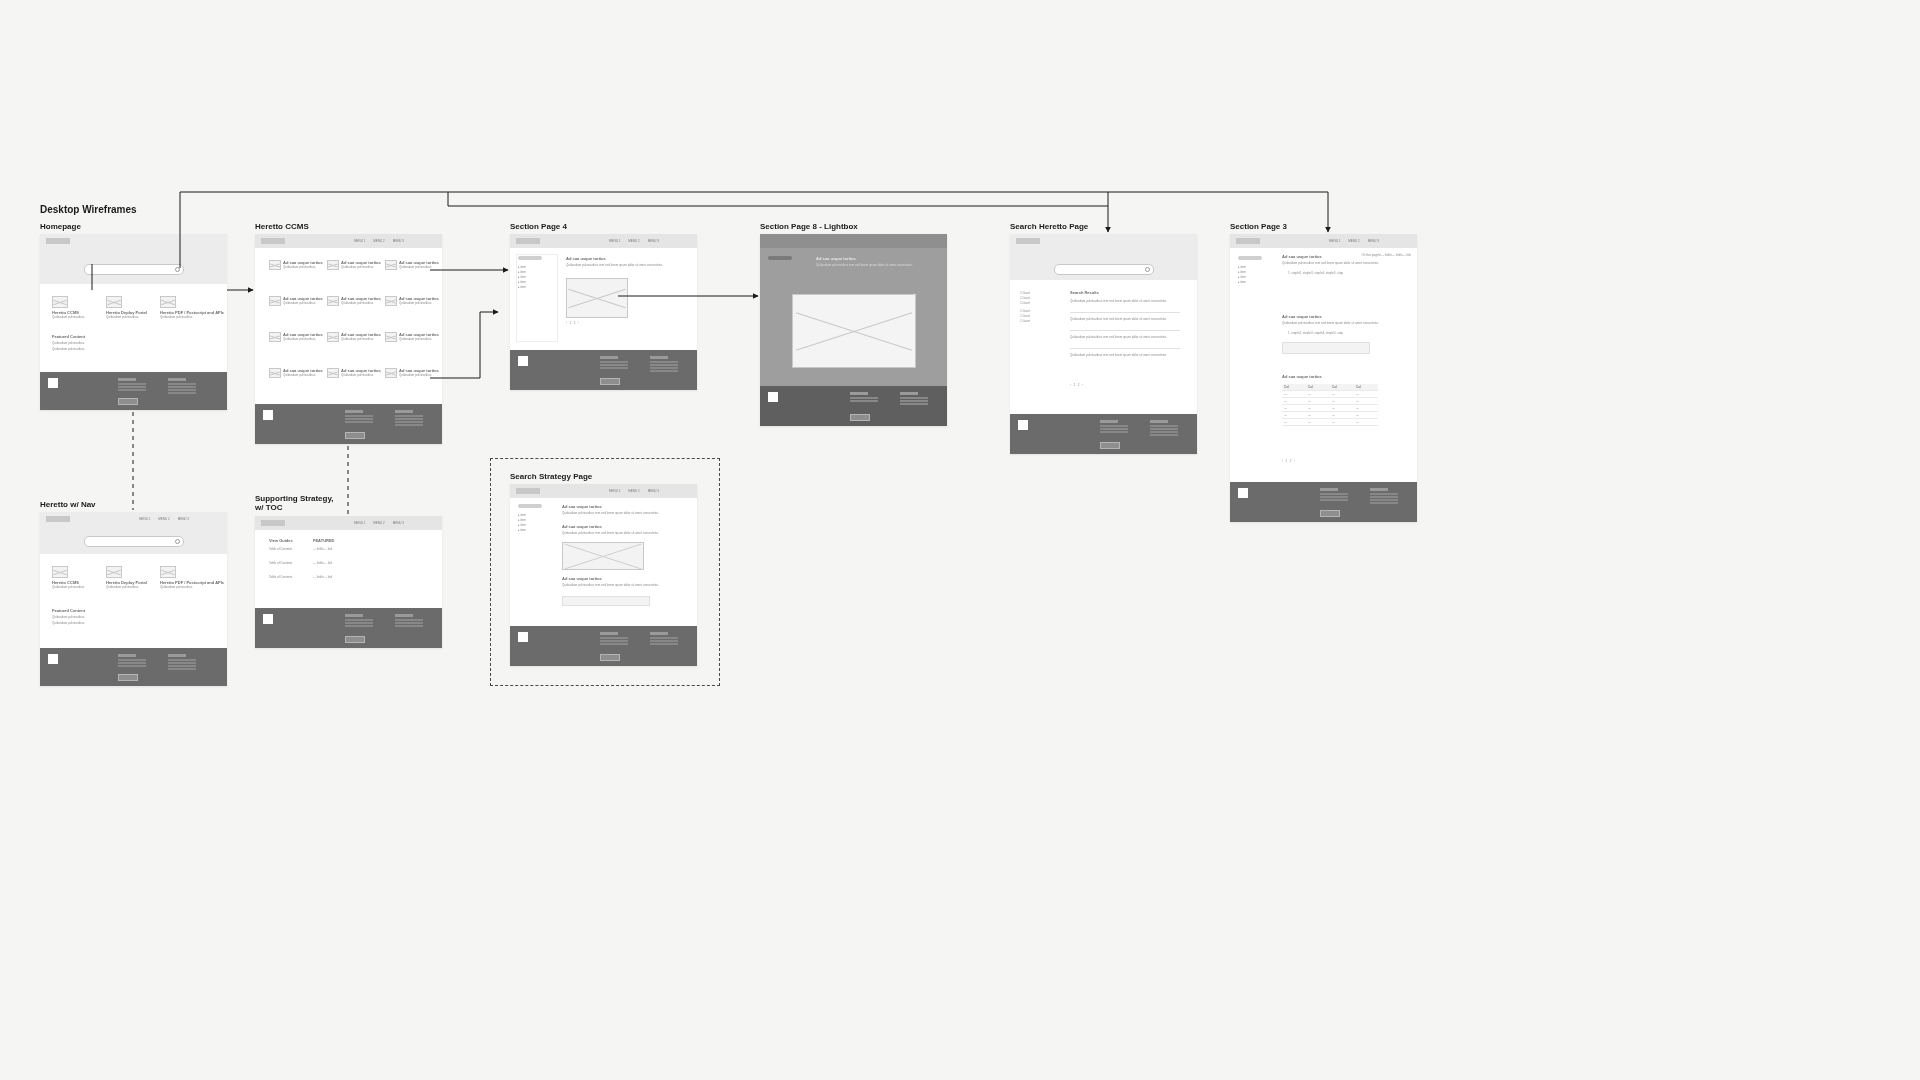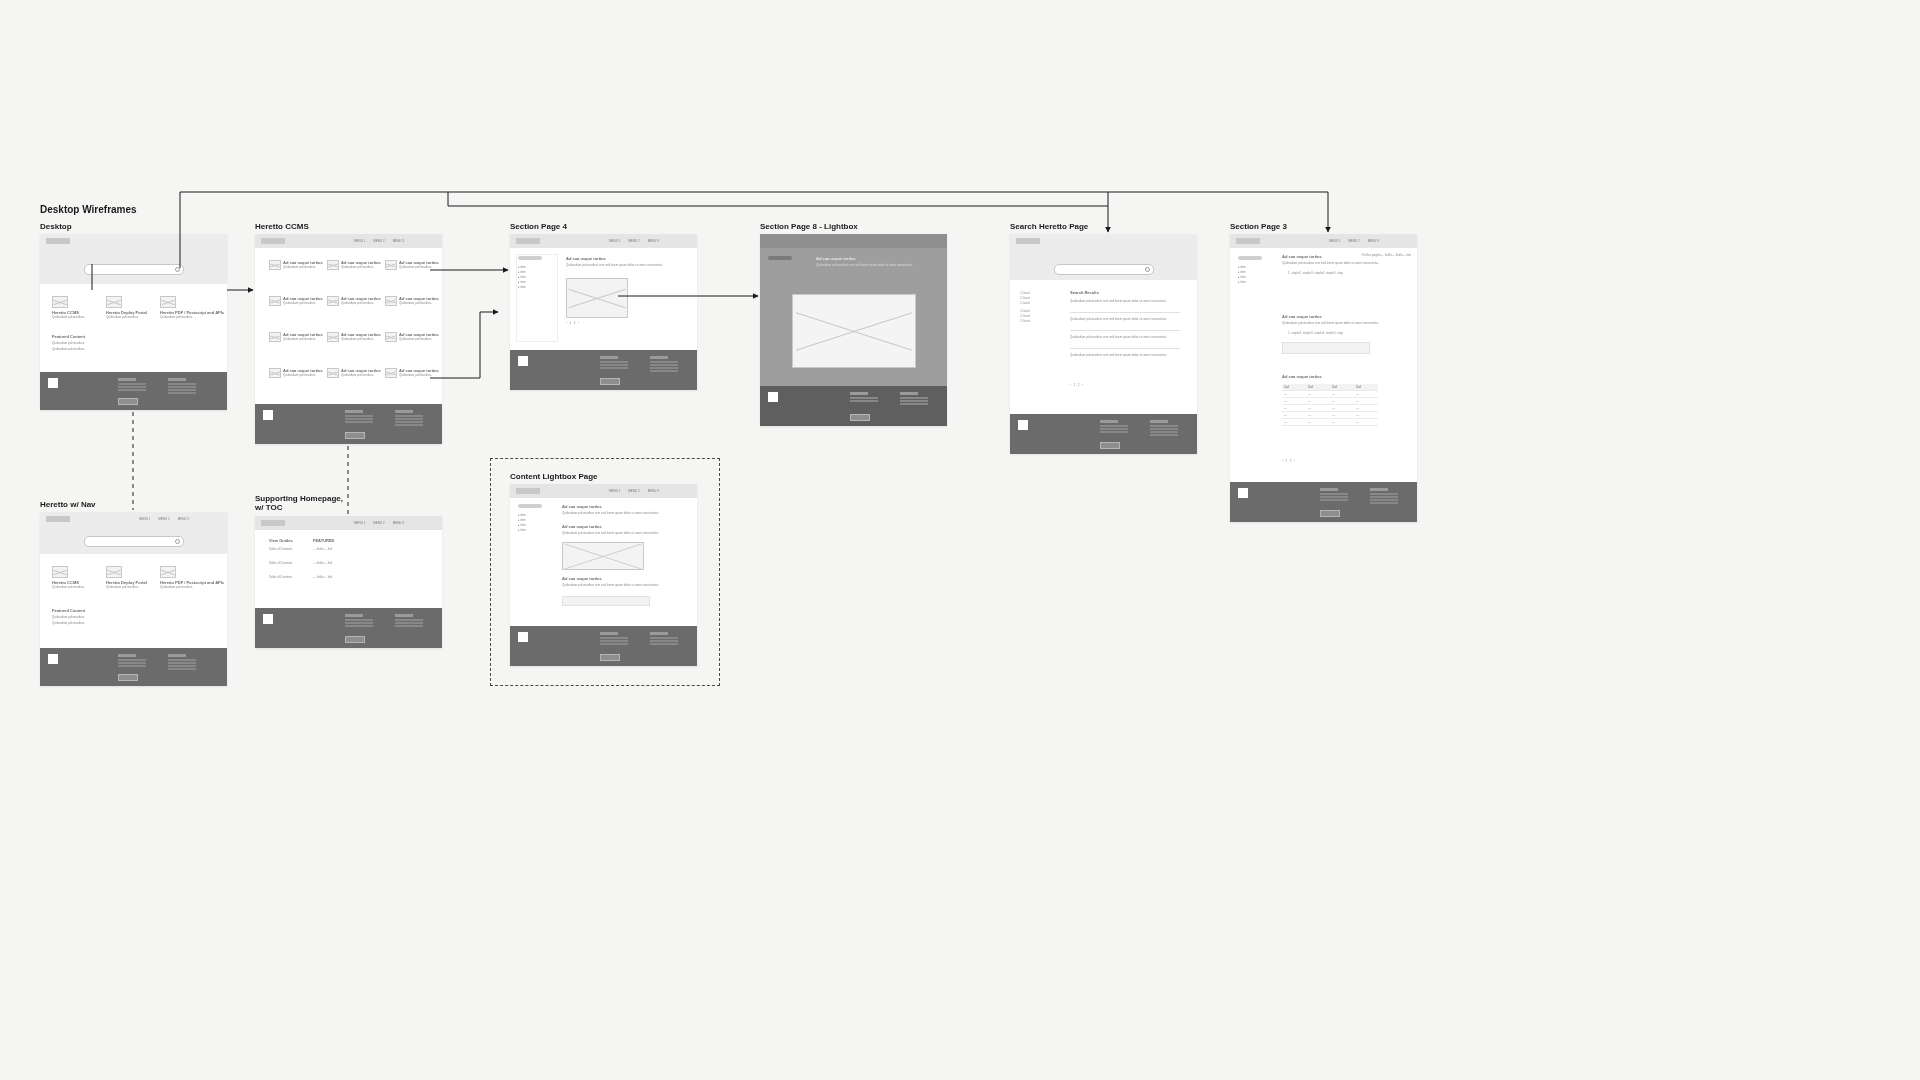--- a/index.html
+++ b/index.html
@@ -41,21 +41,21 @@
   .tbl .hd div,.tbl .rw div{flex:1;border-bottom:1px solid #EAEAEA;padding:1px 2px;}
   .tbl .hd{font-weight:600;background:#F3F3F3;}
 </style>
 </head>
 <body>
 
 <div class="canvas">
 
   <div class="group-title" style="left:40px;top:204px;">Desktop Wireframes</div>
 
-  <div class="frame-label" style="left:40px;top:222px;">Desktop</div>
+  <div class="frame-label" style="left:40px;top:222px;">Homepage</div>
   <div class="frame" style="left:40px;top:234px;width:187px;height:176px;">
     <div class="wf-header" style="height:50px;background:#ECECEC;"></div>
     <div class="wf-logo"></div>
     <div class="wf-search" style="left:44px;top:30px;width:98px;">
         <div class="mag"></div>
       </div>
 
     <div class="wf-box" style="left:12px;top:62px;width:14px;height:10px;">
         <span class="x1"></span>
         <span class="x2"></span>
@@ -438,21 +438,21 @@
           <div class="fh"></div>
           <div class="fr"></div>
           <div class="fr"></div>
           <div class="fr"></div>
           <div class="fr"></div>
         </div>
       <div class="btn" style="left:78px;bottom:5px;"></div>
     </div>
   </div>
 
-  <div class="frame-label" style="left:255px;top:494px;white-space:pre;">Supporting Homepage,
+  <div class="frame-label" style="left:255px;top:494px;white-space:pre;">Supporting Strategy,
 w/ TOC</div>
   <div class="frame" style="left:255px;top:516px;width:187px;height:132px;">
     <div class="wf-header"></div>
       <div class="wf-logo"></div>
     <div class="nav-links" style="right:30px;"><span>MENU 1</span><span>MENU 2</span><span>MENU 3</span></div>
     <div class="wf-h" style="left:14px;top:22px;">View Guides</div>
     <div class="wf-h" style="left:58px;top:22px;">FEATURED</div>
     <div class="wf-text" style="left:14px;top:32px;">Table of Contents</div>
     <div class="wf-text" style="left:58px;top:32px;">— link\n— link</div>
     <div class="wf-text" style="left:14px;top:46px;">Table of Contents</div>
@@ -471,21 +471,21 @@
           <div class="fh"></div>
           <div class="fr"></div>
           <div class="fr"></div>
           <div class="fr"></div>
         </div>
       <div class="btn" style="left:90px;bottom:5px;"></div>
     </div>
   </div>
 
   <div class="selection" style="left:490px;top:458px;width:228px;height:226px;"></div>
-  <div class="frame-label" style="left:510px;top:472px;">Content Lightbox Page</div>
+  <div class="frame-label" style="left:510px;top:472px;">Search Strategy Page</div>
   <div class="frame" style="left:510px;top:484px;width:187px;height:182px;">
     <div class="wf-header"></div>
       <div class="wf-logo"></div>
     <div class="nav-links" style="right:30px;"><span>MENU 1</span><span>MENU 2</span><span>MENU 3</span></div>
     <div class="chip" style="left:8px;top:20px;width:24px;"></div>
     <div class="tree" style="top:28px;">
         <div>▸ item</div>
         <div>▸ item</div>
         <div>▸ item</div>
         <div>▸ item</div>

